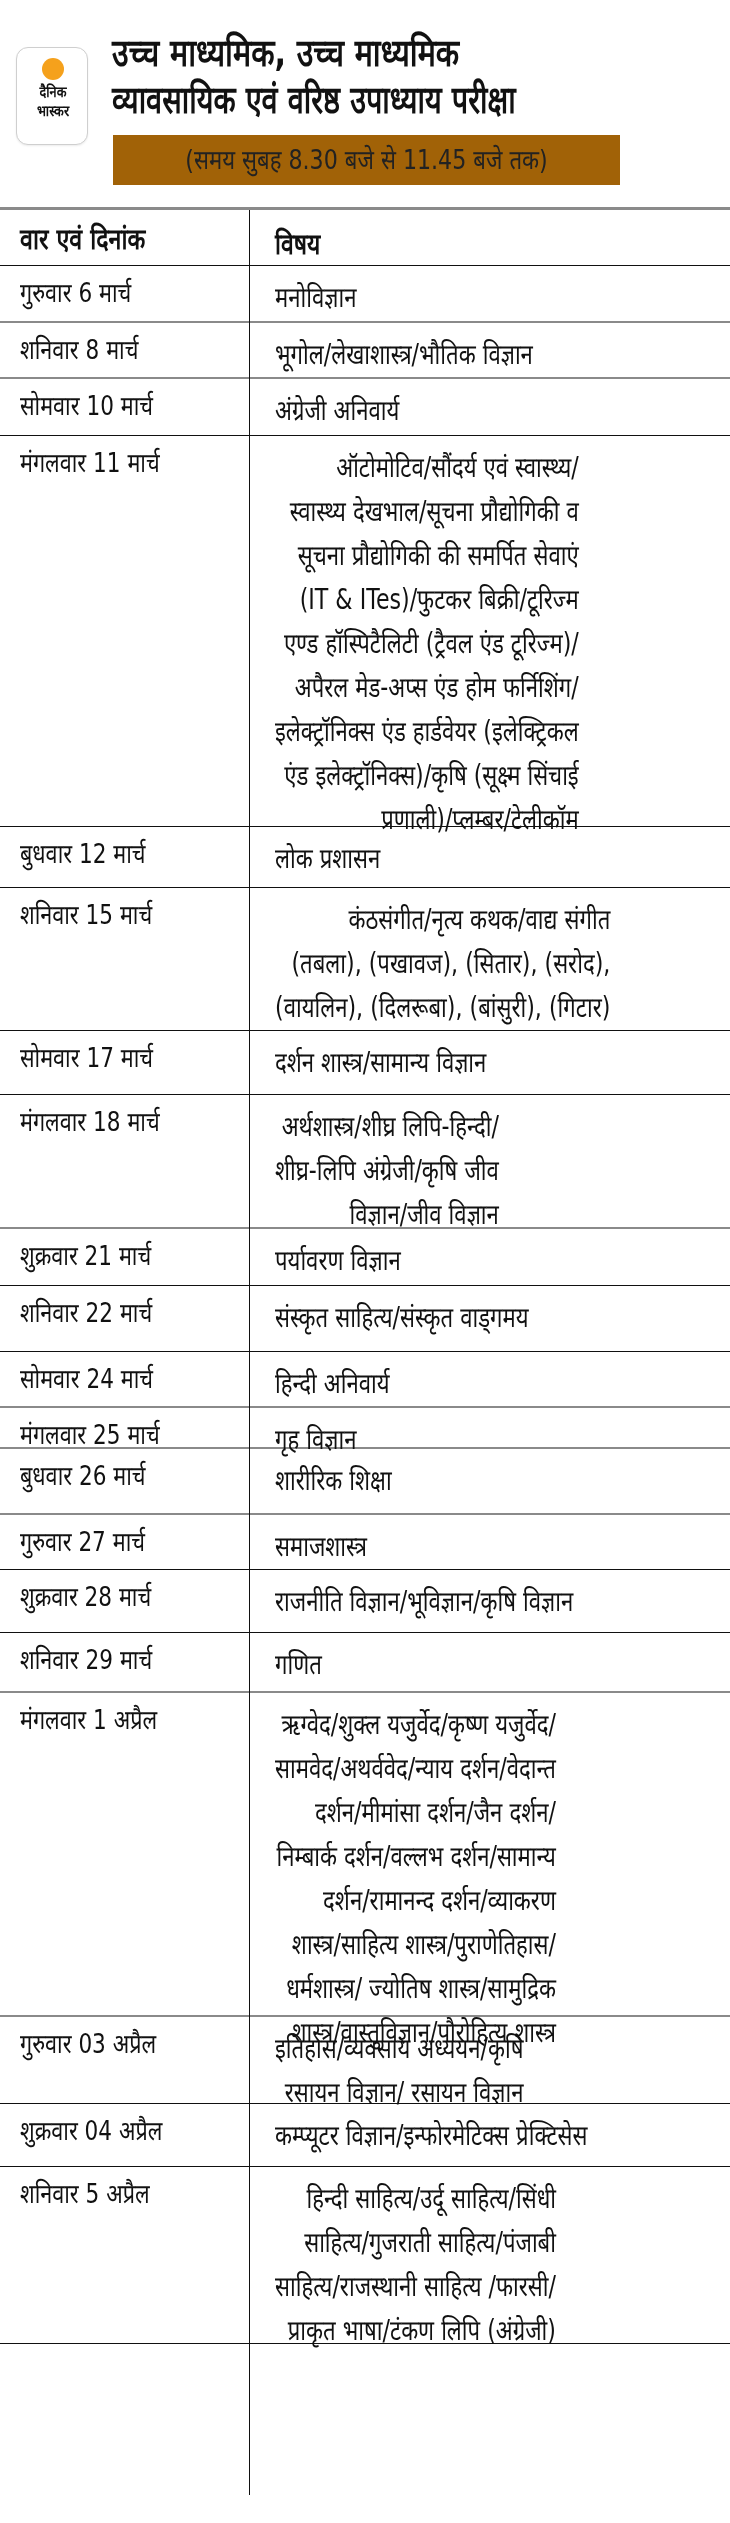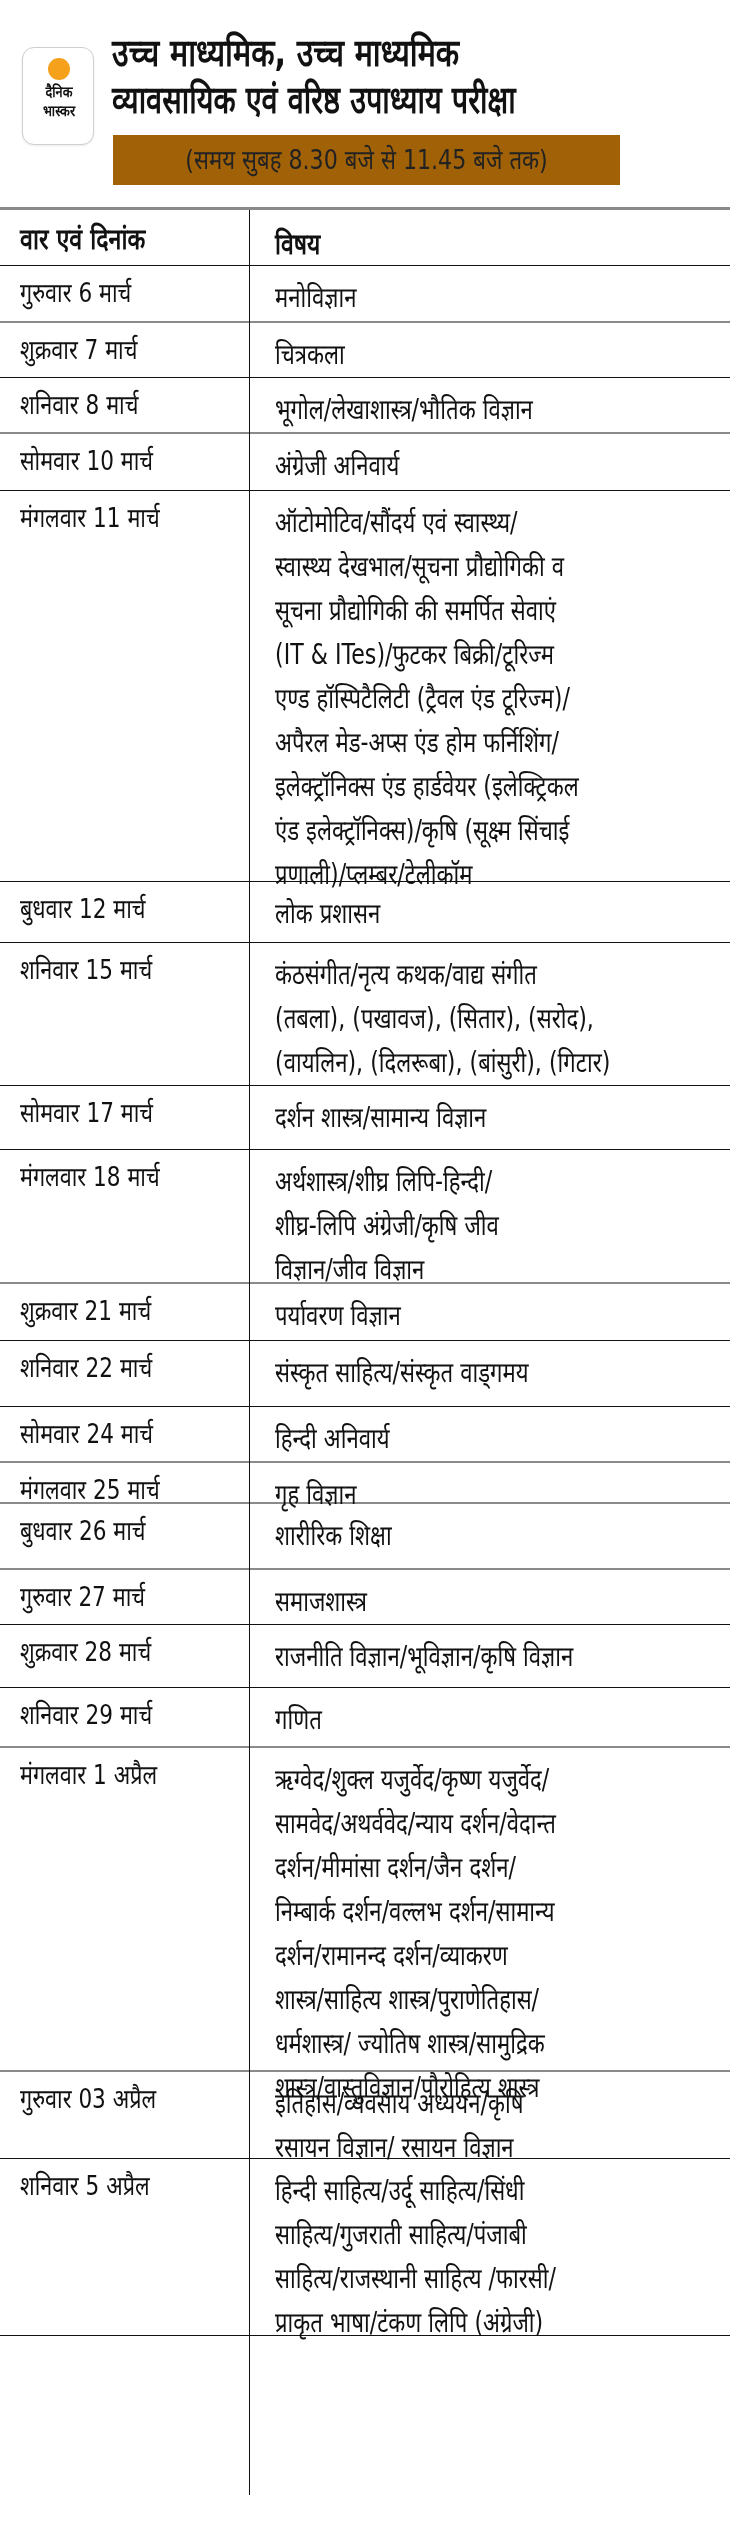--- a/index.html
+++ b/index.html
@@ -1,20 +1,20 @@
 <!DOCTYPE html>
 <html><head>
 <meta charset="utf-8">
 <style>
   * { box-sizing: border-box; margin: 0; padding: 0; }
   html, body { width: 730px; height: 2523px; background: #ffffff; overflow: hidden; }
   body { position: relative; font-family: "DejaVu Sans", "Liberation Sans", sans-serif; color: #111; }
 
   .logo {
-    position: absolute; left: 22px; top: 47px; width: 72px; height: 98px;
+    position: absolute; left: 16px; top: 47px; width: 72px; height: 98px;
     border: 1px solid #cfcfcf; border-radius: 12px; background: #fff;
     box-shadow: 0 1px 2px rgba(0,0,0,0.08);
   }
   .logo .sun {
     position: absolute; left: 25px; top: 10px; width: 22px; height: 22px;
     border-radius: 50%; background: #f5a11c;
   }
   .logo .brand {
     position: absolute; left: 0; width: 72px; text-align: center;
     font-weight: bold; font-size: 15px; line-height: 17px; color: #111;
@@ -37,20 +37,21 @@
   }
   .subtitle {
     position: absolute; left: 0; top: 9px; width: 507px; text-align: center;
     font-size: 27px; line-height: 32px; color: #222; white-space: nowrap;
     transform: scaleX(0.82);
   }
 
   .table {
     position: absolute; left: 0; top: 207px; width: 730px;
     border-top: 3px solid #8a8a8a;
+    text-align: right;
   }
   .vline {
     position: absolute; left: 249px; top: 210px; width: 1px; height: 2285px; background: #111;
   }
   .row { position: relative; width: 730px; }
   .row.gray { border-bottom: 2px solid #8a8a8a; }
   .row.black { border-bottom: 1px solid #111; }
   .cell-date, .cell-subj {
     position: absolute; top: 0; white-space: nowrap; transform-origin: left top;
   }
@@ -82,26 +83,20 @@
 <div class="table" id="schedule-table">
   <div class="row header black" style="height:56px;">
     <div class="cell-date">वार एवं दिनांक</div>
     <div class="cell-subj">विषय</div>
   </div>
   <div id="rows-container">
       <div class="row gray" style="height: 57px;">
         <div class="cell-date">गुरुवार 6 मार्च</div>
         <div class="cell-subj">
           <span class="subj-line">मनोविज्ञान</span>
-        </div>
-      </div>
-      <div class="row black" style="height: 55px;">
-        <div class="cell-date">शुक्रवार 7 मार्च</div>
-        <div class="cell-subj">
-          <span class="subj-line">चित्रकला</span>
         </div>
       </div>
       <div class="row gray" style="height: 56px;">
         <div class="cell-date">शनिवार 8 मार्च</div>
         <div class="cell-subj">
           <span class="subj-line">भूगोल/लेखाशास्त्र/भौतिक विज्ञान</span>
         </div>
       </div>
       <div class="row black" style="height: 57px;">
         <div class="cell-date">सोमवार 10 मार्च</div>
@@ -212,20 +207,26 @@
           <span class="subj-line">शास्त्र/वास्तुविज्ञान/पौरोहित्य शास्त्र</span>
         </div>
       </div>
       <div class="row black" style="height: 87px;">
         <div class="cell-date">गुरुवार 03 अप्रैल</div>
         <div class="cell-subj">
           <span class="subj-line">इतिहास/व्यवसाय अध्ययन/कृषि</span>
           <span class="subj-line">रसायन विज्ञान/ रसायन विज्ञान</span>
         </div>
       </div>
+      <div class="row black" style="height: 63px;">
+        <div class="cell-date">शुक्रवार 04 अप्रैल</div>
+        <div class="cell-subj">
+          <span class="subj-line">कम्प्यूटर विज्ञान/इन्फोरमेटिक्स प्रेक्टिसेस</span>
+        </div>
+      </div>
       <div class="row black" style="height: 177px;">
         <div class="cell-date">शनिवार 5 अप्रैल</div>
         <div class="cell-subj">
           <span class="subj-line">हिन्दी साहित्य/उर्दू साहित्य/सिंधी</span>
           <span class="subj-line">साहित्य/गुजराती साहित्य/पंजाबी</span>
           <span class="subj-line">साहित्य/राजस्थानी साहित्य /फारसी/</span>
           <span class="subj-line">प्राकृत भाषा/टंकण लिपि (अंग्रेजी)</span>
         </div>
       </div>
     </div>

